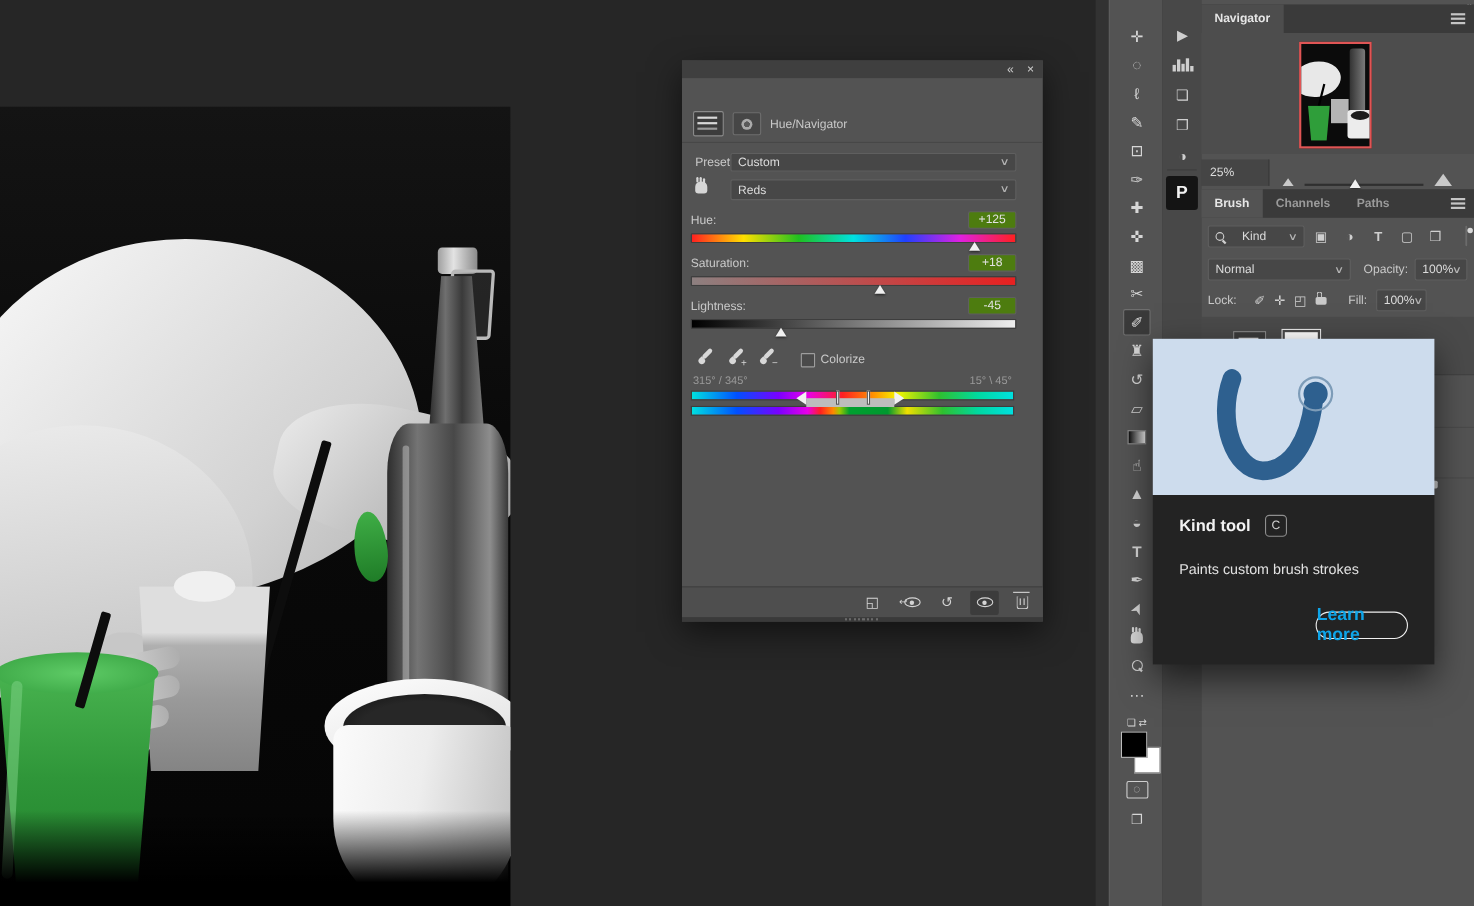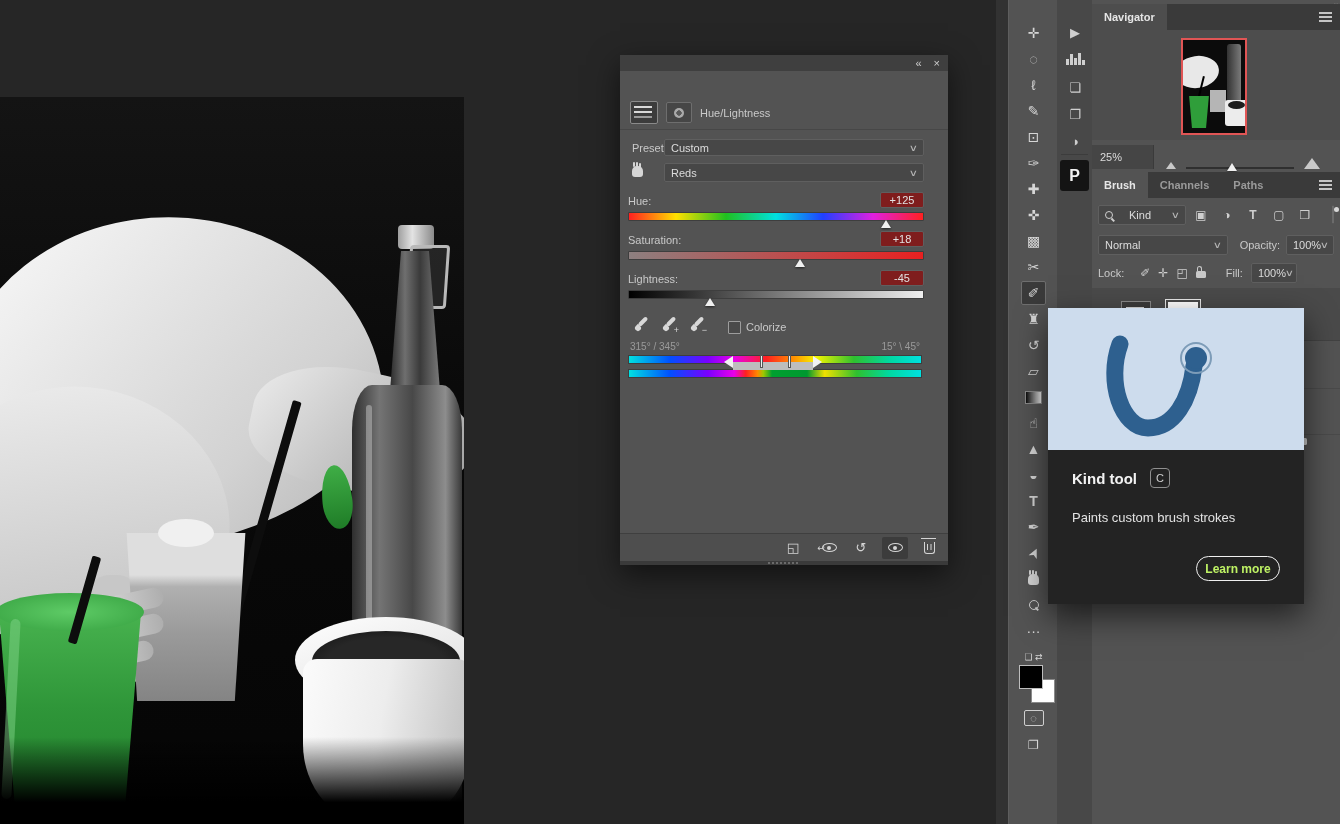--- a/index.html
+++ b/index.html
@@ -6,21 +6,21 @@
   #app{position:relative;width:1340px;height:824px;background:#262626;overflow:hidden;
        font-family:"Liberation Sans","DejaVu Sans",sans-serif;color:#d8d8d8;
        -webkit-font-smoothing:antialiased}
   .abs{position:absolute}
   .nosel{user-select:none}
 
   
   .select{background:#474747;border:1px solid #5f5f5f;border-radius:2px;color:#dcdcdc;
           font-size:11px;display:flex;align-items:center;padding:0 6px;box-sizing:border-box}
   .select .chev{margin-left:auto;color:#b5b5b5;font-size:9px;transform:scaleX(1.4)}
-  .valbox{background:#7f1d1d;border:1px solid #5f5f5f;border-radius:2px;color:#e2e2e2;
+  .valbox{background:#4d7c0f;border:1px solid #5f5f5f;border-radius:2px;color:#e2e2e2;
           font-size:11px;display:flex;align-items:center;justify-content:center;box-sizing:border-box}
   .lbl{font-size:11px;color:#c9c9c9}
   .dim{color:#9a9a9a}
   .c-menu{width:13px;height:2px;background:#c5c5c5;box-shadow:0 4px 0 #c5c5c5,0 -4px 0 #c5c5c5}
   .c-eye{display:inline-block;width:15px;height:9px;border:1.5px solid #d4d4d4;border-radius:50%;position:relative;box-sizing:border-box}
   .c-eye::after{content:"";position:absolute;left:50%;top:50%;width:4px;height:4px;margin:-2px;background:#d4d4d4;border-radius:50%}
   .c-trash{display:inline-block;width:11px;height:12px;border:1.5px solid #d4d4d4;border-top:none;
            border-radius:0 0 3px 3px;position:relative;box-sizing:border-box}
   .c-trash::before{content:"";position:absolute;left:-3.5px;top:-4px;width:15px;height:1.5px;background:#d4d4d4}
   .c-trash::after{content:"";position:absolute;left:2px;top:2px;width:1.5px;height:6px;background:#d4d4d4;box-shadow:3.5px 0 0 #d4d4d4}
@@ -162,21 +162,21 @@
 
   
   #tip{left:1048px;top:308px;width:256px;height:296px;z-index:40;box-shadow:0 12px 30px rgba(0,0,0,.6)}
   #tip .preview{position:absolute;left:0;top:0;width:256px;height:142px;background:#cddced}
   #tip .info{position:absolute;left:0;top:142px;width:256px;height:154px;background:#232323}
   .tip-title{position:absolute;left:24px;top:20px;font-size:15px;font-weight:bold;color:#f2f2f2}
   .keybadge{position:absolute;left:102px;top:18px;width:20px;height:20px;border:1.5px solid #8f8f8f;border-radius:4px;
             display:flex;align-items:center;justify-content:center;font-size:11px;color:#cfcfcf;box-sizing:border-box}
   .tip-desc{position:absolute;left:24px;top:60px;font-size:13px;color:#e2e2e2}
   .learn{position:absolute;right:24px;top:106px;width:84px;height:25px;border:1.5px solid #f0f0f0;border-radius:13px;
-         display:flex;align-items:center;justify-content:center;font-size:12px;font-weight:bold;color:#bef264;box-sizing:border-box}
+         display:flex;align-items:center;justify-content:center;font-size:16px;font-weight:bold;color:#0ea5e9;box-sizing:border-box}
   .corner-chev{position:absolute;right:2px;top:0px;font-size:10px;color:#bdbdbd}
 </style>
 </head>
 <body>
 
 <div id="app" class="nosel">
 
   <div id="photo" class="abs">
     <div class="sleeve1"></div>
     <div class="sleeve2"></div>
@@ -214,21 +214,21 @@
   </div>
 
   <div id="props" class="abs">
     <div class="titlebar">
       <span>«</span>
       <span>×</span>
     </div>
     <div class="adj-hd">
       <span class="ic-sliders"></span>
       <span class="ic-mask"></span>
-      <span class="lbl" style="font-size:11px">Hue/Lightness</span>
+      <span class="lbl" style="font-size:11px">Hue/Navigator</span>
     </div>
     <span class="abs lbl" style="left:12px;top:87px">Preset:</span>
     <div class="abs select" style="left:44px;top:84px;width:260px;height:17px">
       <span>Custom</span>
         <span class="chev">∨</span>
     </div>
     <span class="abs" style="left:12px;top:108px"><span class="c-hand"></span></span>
     <div class="abs select" style="left:44px;top:108px;width:260px;height:19px">
       <span>Reds</span>
         <span class="chev">∨</span>

